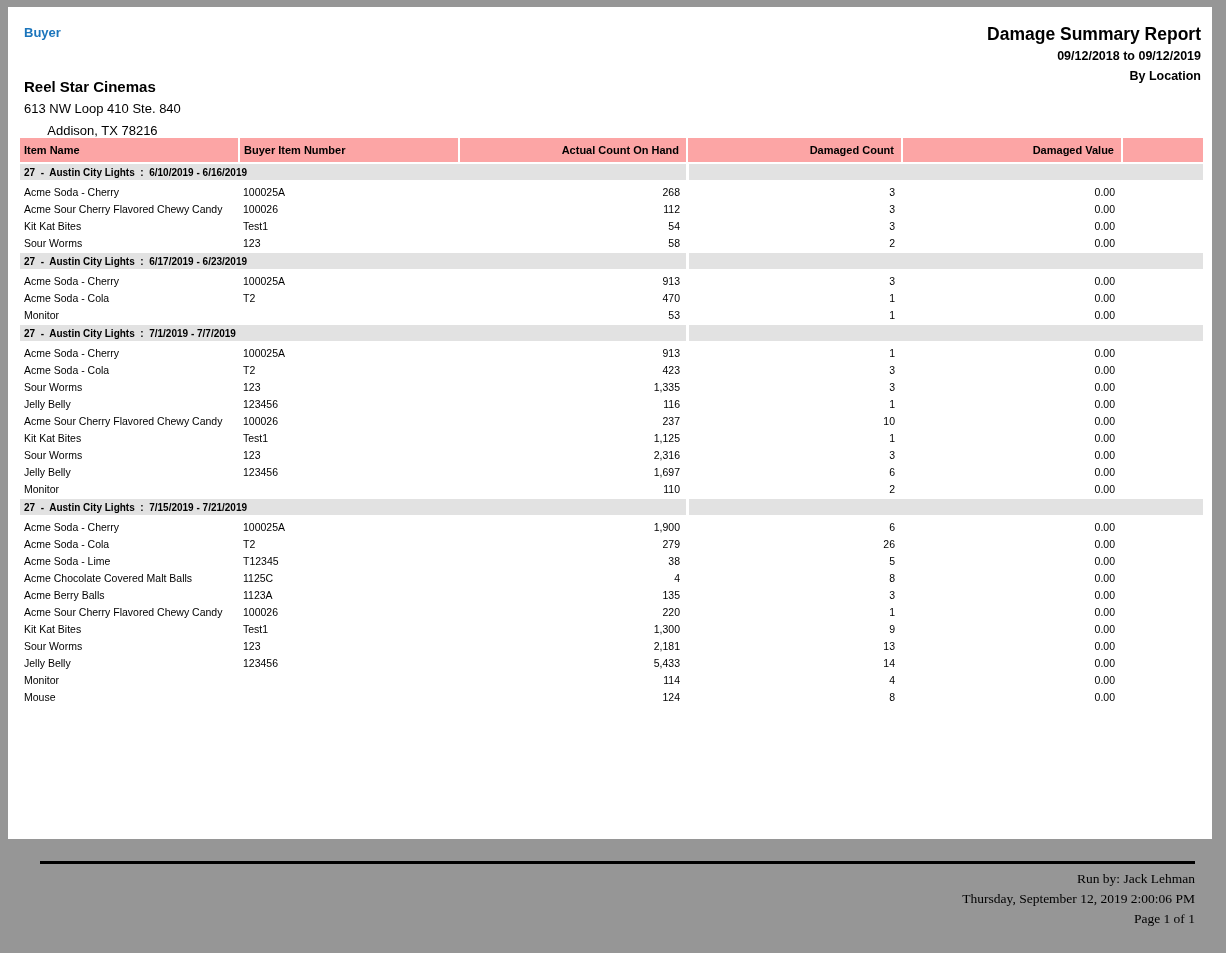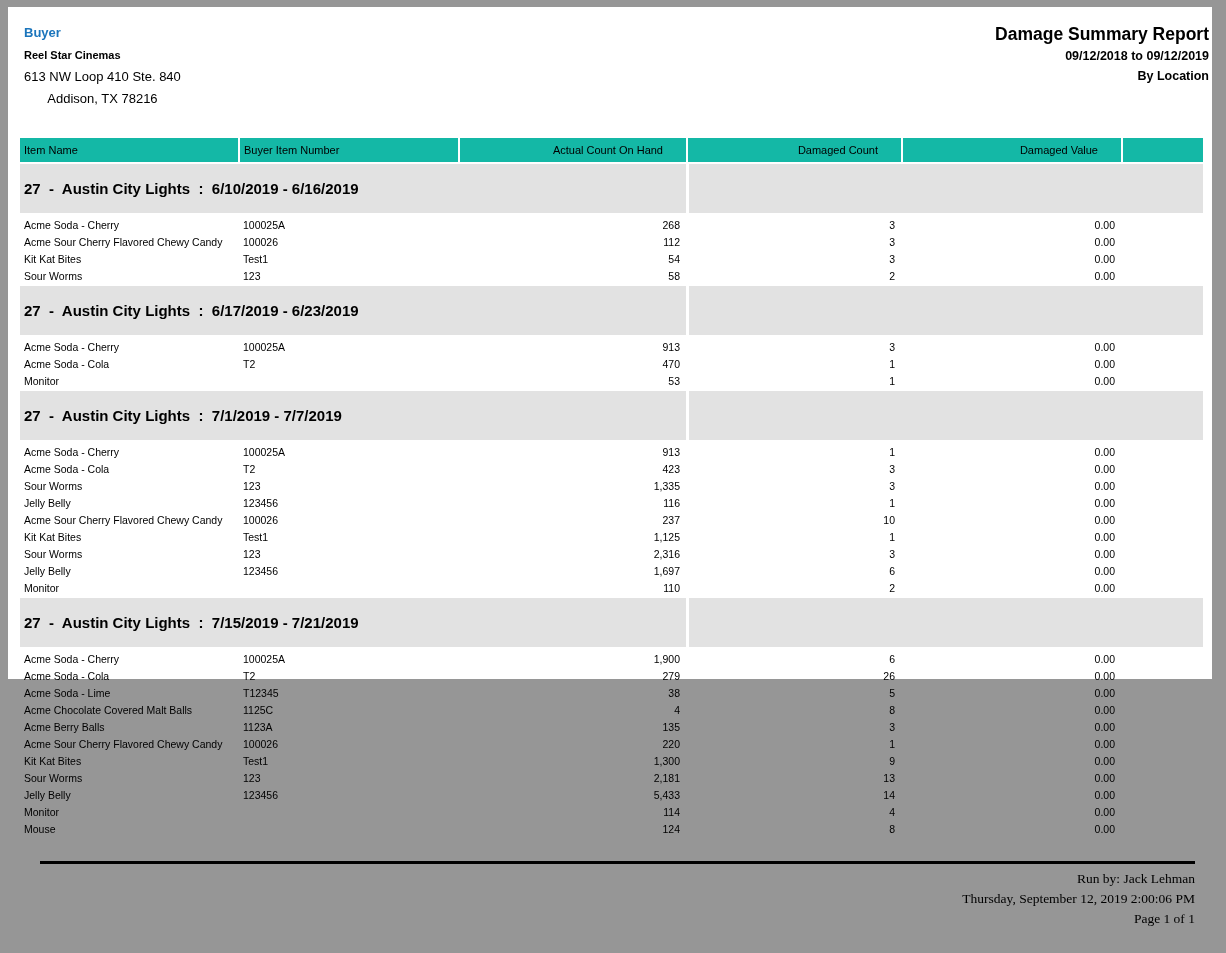--- a/index.html
+++ b/index.html
@@ -5,56 +5,56 @@
   html,body { margin:0; padding:0; }
   body {
     width:1226px; height:953px;
     background:#969696;
     font-family:"Liberation Sans", sans-serif;
     overflow:hidden;
     position:relative;
   }
   .page {
     position:absolute; left:8px; top:7px;
-    width:1204px; height:672px;
+    width:1204px; height:832px;
     background:#ffffff;
   }
   
   .buyer-block { position:absolute; left:16px; top:15px; }
   .buyer-label { font-size:13px; font-weight:bold; color:#1b75bc; line-height:22px; }
-  .company-name { font-size:11px; font-weight:bold; color:#000; line-height:22px; }
+  .company-name { font-size:15px; font-weight:bold; color:#000; line-height:22px;margin-top:32px; }
   .address-line { font-size:13px; color:#000; line-height:22px;text-align:center; }
 
-  .title-block { position:absolute; right:3px; top:15px; text-align:right; }
+  .title-block { position:absolute; right:11px; top:15px; text-align:right; }
   .report-title { font-size:17.5px; font-weight:bold; color:#000; line-height:24px; }
   .report-daterange { font-size:12.5px; font-weight:bold; color:#000; line-height:20px; }
   .report-grouping { font-size:12.5px; font-weight:bold; color:#000; line-height:20px; }
 
   
   .table-wrap { position:absolute; left:12px; top:131px; width:1183px; }
   table { border-collapse:collapse; table-layout:fixed; width:1183px; }
   col.c1 { width:219px; } col.c2 { width:220px; } col.c3 { width:228px; }
   col.c4 { width:215px; } col.c5 { width:220px; } col.c6 { width:81px; }
 
   thead th {
-    background:#14b8a6;
-    font-size:11px; font-weight:normal; color:#000;
+    background:#fca5a5;
+    font-size:11px; font-weight:bold; color:#000;
     height:24px; padding:0 4px;
     text-align:left; vertical-align:middle;
     border-right:2px solid #fff;
     border-bottom:2px solid #fff;
     overflow:hidden; white-space:nowrap;
   }
-  thead th.num { text-align:right; padding-right:23px; }
+  thead th.num { text-align:right; padding-right:7px; }
   thead th:last-child { border-right:none; }
 
   tr.group-row td {
     background:#e2e2e2;
-    font-size:15px; font-weight:bold; color:#000;
-    height:16px; padding:16px 4px;
+    font-size:10px; font-weight:bold; color:#000;
+    height:16px; padding:0 4px;
     vertical-align:middle;
     border-top:2px solid #fff;
     border-bottom:3px solid #fff;
     white-space:pre; overflow:hidden;
   }
   tr.group-row td.group-left { border-right:3px solid #fff; }
 
   tr.data-row td {
     font-size:10.5px; color:#000;
     height:17px; padding:0 4px;

